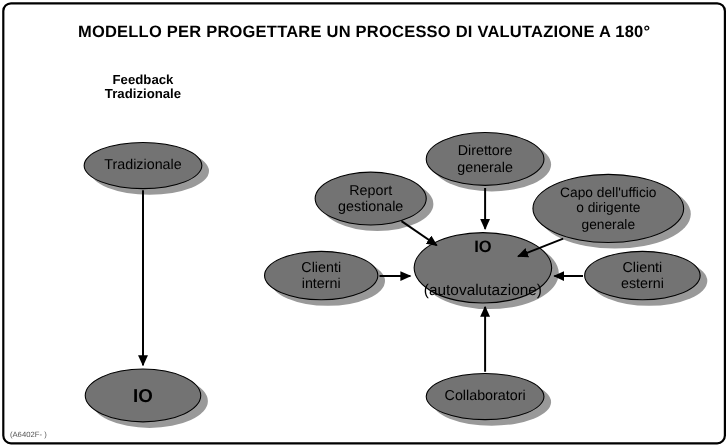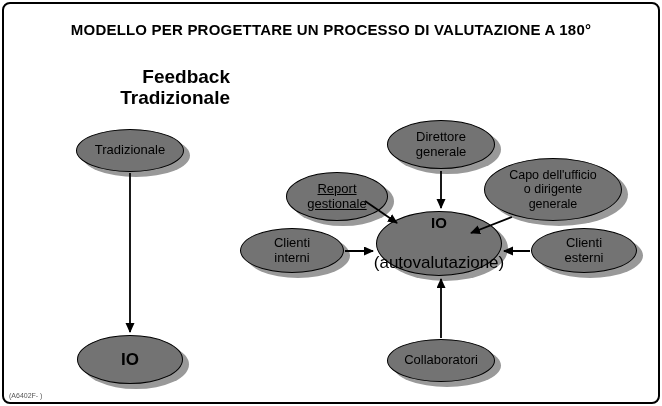--- a/index.html
+++ b/index.html
@@ -28,21 +28,21 @@
     letter-spacing: 0.2px;
     white-space: nowrap;
   }
   .heading {
     position: absolute;
     text-align: center;
     font-weight: bold;
     white-space: pre-line;
     line-height: 1.12;
   }
-  .heading.left-h  { left: 26px;  top: 62px;  width: 200px; font-size: 19px; text-align: right; }
+  .heading.left-h  { left: 26px;  top: 62px;  width: 200px; font-size: 12px; }
   .heading.right-h { left: 338px; top: 76px;  width: 200px; font-size: 16px; }
   .node {
     position: absolute;
     display: flex;
     flex-direction: column;
     align-items: center;
     justify-content: center;
     text-align: center;
     background: #737373;
     border: 1.5px solid #000000;
@@ -51,27 +51,27 @@
     font-size: 13px;
     line-height: 1.15;
     white-space: pre-line;
     z-index: 2;
   }
   .node.bold { font-weight: bold; }
   .n-supervisore { left: 72px;  top: 125px; width: 108px; height: 43px; }
   .n-io-left     { left: 73px;  top: 331px; width: 106px; height: 49px; font-size: 17px; }
   .n-direttore   { left: 383px; top: 116px; width: 108px; height: 49px; }
   .n-capo        { left: 480px; top: 154px; width: 138px; height: 63px; font-size: 12.5px; }
-  .n-report      { left: 282px; top: 168px; width: 102px; height: 49px; text-decoration: underline; }
+  .n-report      { left: 282px; top: 152px; width: 102px; height: 49px; }
   .n-interni     { left: 236px; top: 224px; width: 104px; height: 45px; }
   .n-esterni     { left: 527px; top: 224px; width: 106px; height: 45px; }
   .n-collab      { left: 383px; top: 335px; width: 108px; height: 43px; }
   .n-center      { left: 372px; top: 207px; width: 126px; height: 65px; }
   .n-center .c-title { font-weight: bold; font-size: 15px; }
-  .n-center .c-sub   { font-size: 17px; margin-top: 22px; }
+  .n-center .c-sub   { font-size: 14px; margin-top: 22px; }
   .arrows {
     position: absolute;
     left: 0; top: 0; width: 658px; height: 402px;
     z-index: 3;
     pointer-events: none;
   }
   .footer-code {
     position: absolute;
     left: 5px; bottom: 3px;
     font-size: 7px;

